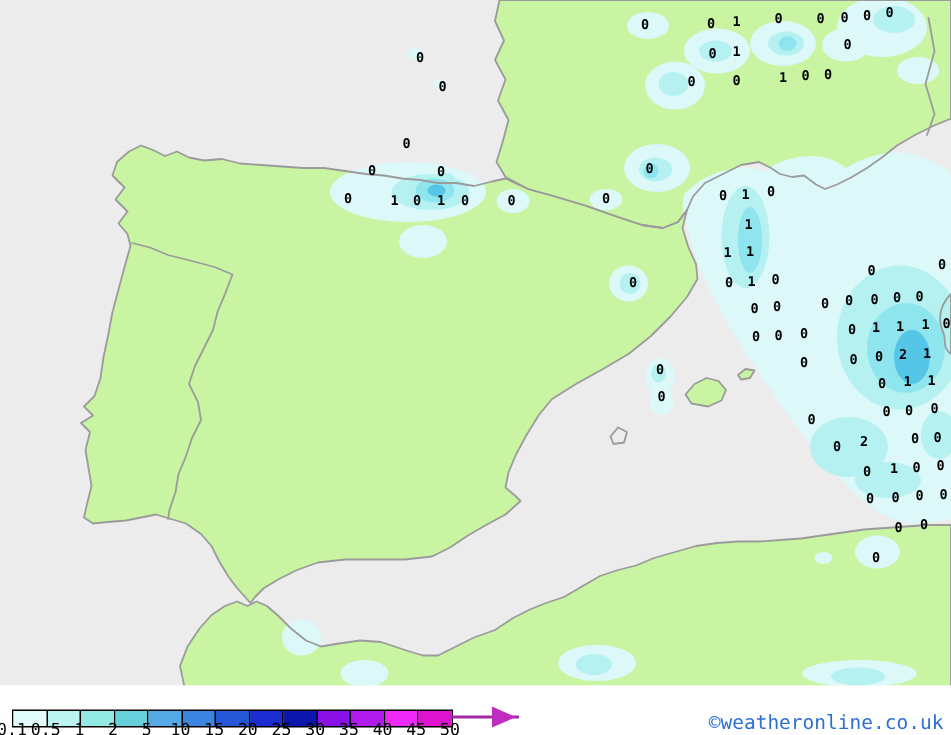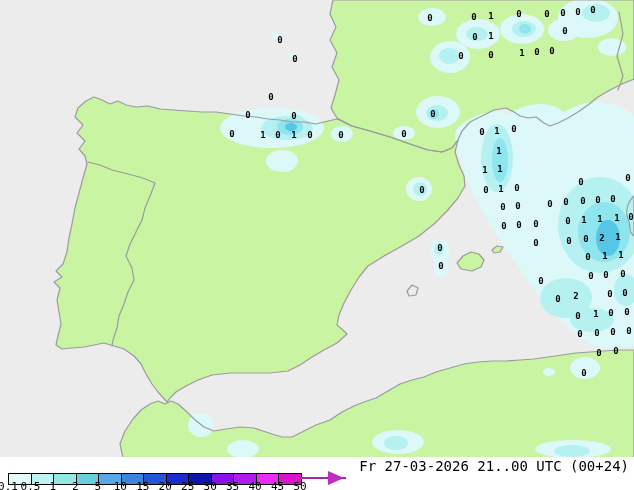--- a/index.html
+++ b/index.html
@@ -247,14 +247,14 @@
       <span style="left: 112.308px;">10</span>
       <span style="left: 134.769px;">15</span>
       <span style="left: 157.231px;">20</span>
       <span style="left: 179.692px;">25</span>
       <span style="left: 202.154px;">30</span>
       <span style="left: 224.615px;">35</span>
       <span style="left: 247.077px;">40</span>
       <span style="left: 269.538px;">45</span>
       <span style="left: 292px;">50</span>
     </div>
-  <div class="datetime">Fr 27-03-2026 21..00 UTC (00+24)</div>
+  <div class="copyright">©weatheronline.co.uk</div>
 </div>
 
 </body></html>

